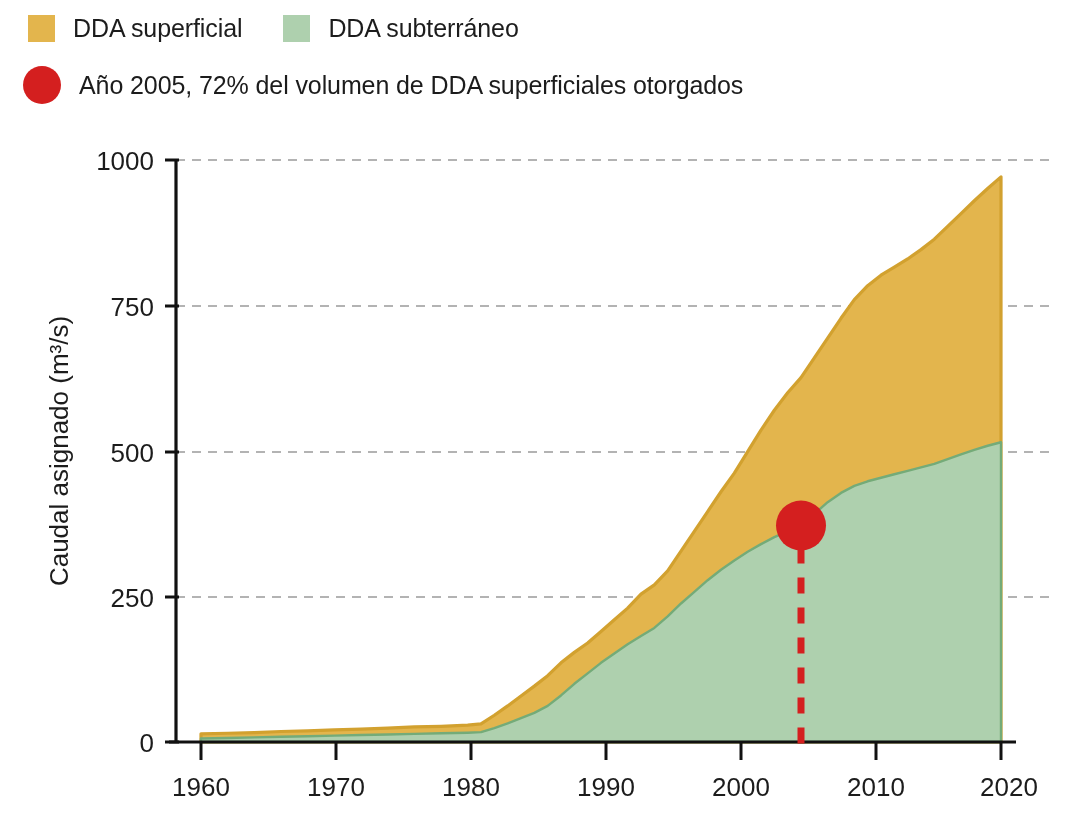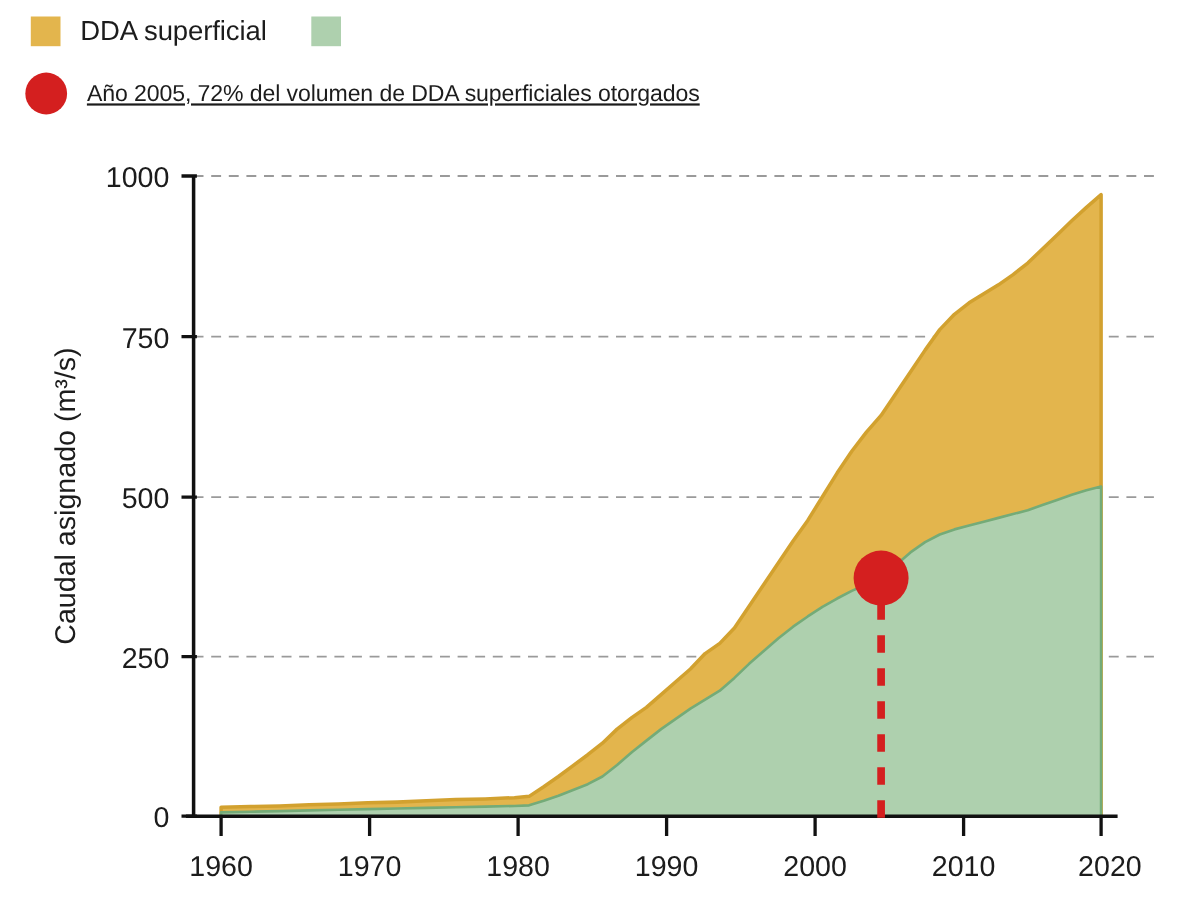--- a/index.html
+++ b/index.html
@@ -61,21 +61,21 @@
     margin-left: -5px;
   }
 
   .legend-label {
     font-size: 25px;
     line-height: 1;
     color: #1c1c1c;
     white-space: nowrap;
     letter-spacing: -0.1px;
   }
-  .legend-label.annot { font-size: 21px; text-decoration: underline; }
+  .legend-label.annot { font-size: 25px; }
 
   
   .chart-wrap {
     position: absolute;
     left: 0;
     top: 120px;
     width: 1080px;
     height: 713px;
     padding-left: 16px;
   }
@@ -118,20 +118,21 @@
 
   <div class="legend">
 
     <div class="legend-row legend-row-1">
       <div class="legend-item first">
         <span class="swatch swatch-gold"></span>
         <span class="legend-label">DDA superficial</span>
       </div>
       <div class="legend-item">
         <span class="swatch swatch-green"></span>
+        <span class="legend-label">DDA subterráneo</span>
       </div>
     </div>
 
     <div class="legend-row legend-row-2">
       <div class="legend-item">
         <span class="legend-dot"></span>
         <span class="legend-label annot">Año 2005, 72% del volumen de DDA superficiales otorgados</span>
       </div>
     </div>
 

